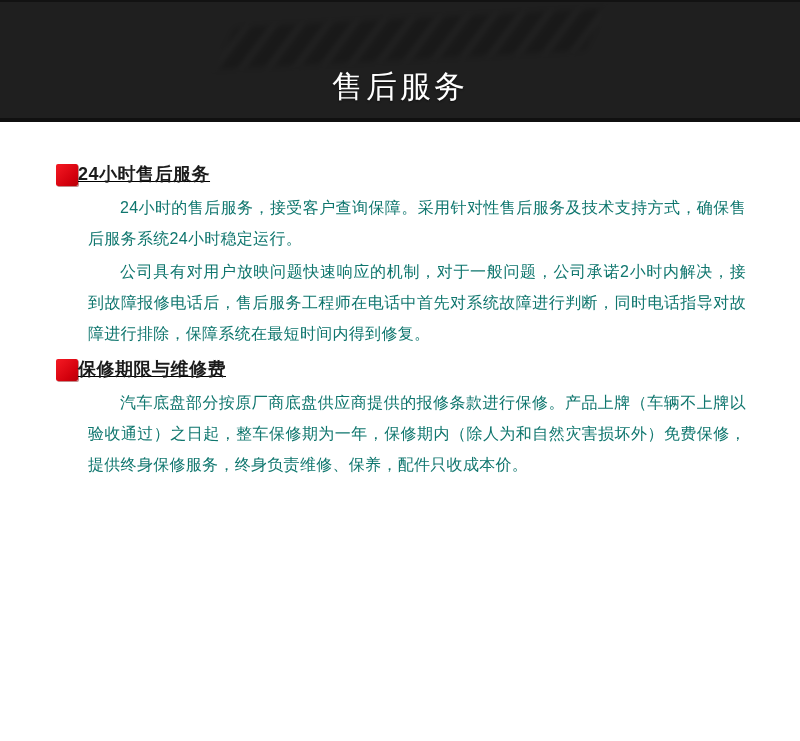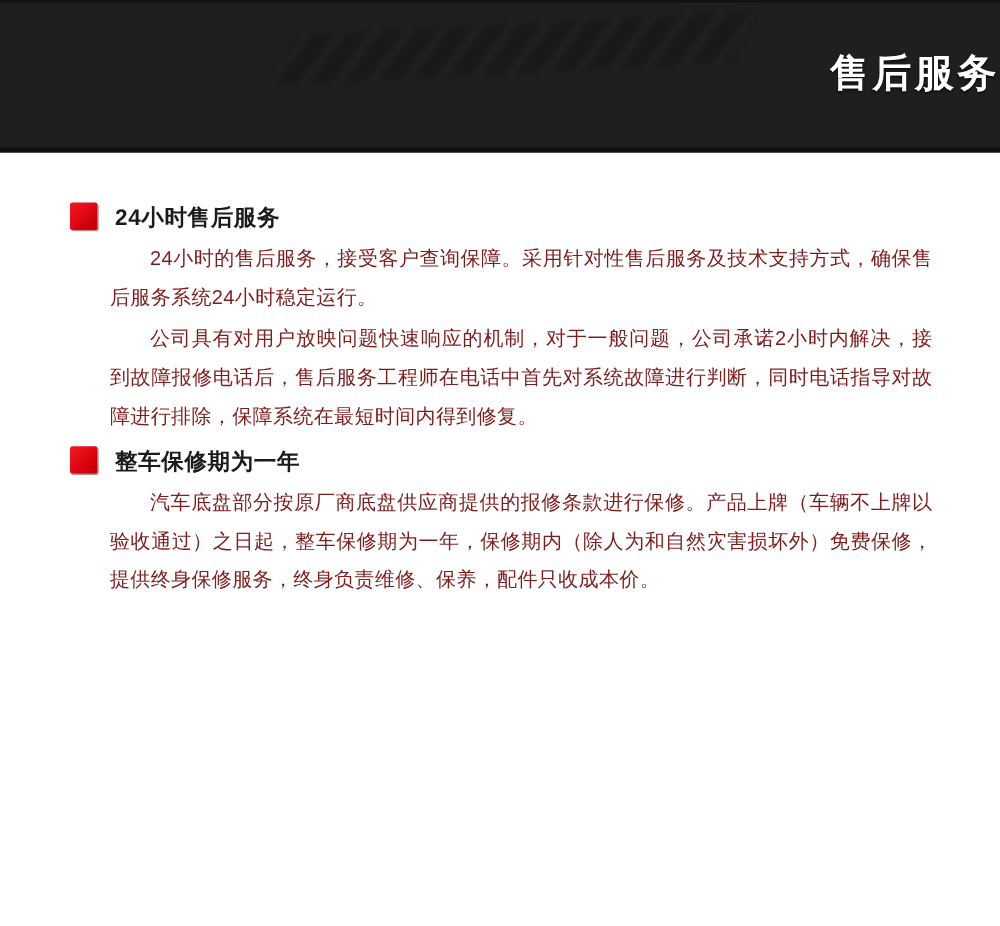--- a/index.html
+++ b/index.html
@@ -38,61 +38,61 @@
       rgba(0,0,0,0.55) 0 6px,
       rgba(60,60,60,0.25) 6px 14px,
       rgba(0,0,0,0.5) 14px 26px
     );
     opacity: 0.35;
     filter: blur(3px);
     pointer-events: none;
   }
   .title {
     position: absolute;
-    top: 36px;
+    top: 64px;
     left: 0;
     width: 100%;
-    text-align: right;
+    text-align: center;
     color: #ffffff;
     font-size: 31px;
-    font-weight: bold;
+    font-weight: normal;
     letter-spacing: 3px;
     text-shadow: 0 1px 2px rgba(0,0,0,0.6);
   }
 
   
   .content {
     padding: 32px 54px 0 56px;
   }
   .sec { margin-bottom: 2px; }
   .sec-head {
     display: flex;
-    align-items: flex-start;
-    gap: 14px;
+    align-items: flex-end;
     margin: 8px 0 6px 0;
+    text-decoration: underline;
   }
   .bullet {
     width: 22px;
     height: 22px;
     flex: 0 0 22px;
     border-radius: 2px;
     background: linear-gradient(135deg, #f01620 10%, #d2000c 70%, #b70009 100%);
     box-shadow: 1px 1px 0 rgba(120,0,0,0.45);
   }
   .sec-title {
     font-size: 18px;
     font-weight: bold;
     color: #1b1b1b;
     letter-spacing: 0.5px;
   }
   .para {
     margin-left: 32px;
     font-size: 16px;
     line-height: 31px;
-    color: #7f1d1d;
+    color: #0f766e;
     text-indent: 2em;
     text-align: justify;
     letter-spacing: 0.3px;
   }
 </style>
 </head>
 <body>
 
 <div class="page">
 
@@ -114,19 +114,19 @@
     <section class="sec">
     </section>
 
     <section class="sec">
       <p class="para">公司具有对用户放映问题快速响应的机制，对于一般问题，公司承诺2小时内解决，接到故障报修电话后，售后服务工程师在电话中首先对系统故障进行判断，同时电话指导对故障进行排除，保障系统在最短时间内得到修复。</p>
     </section>
 
     <section class="sec">
       <div class="sec-head">
         <span class="bullet"></span>
-        <h2 class="sec-title">整车保修期为一年</h2>
+        <h2 class="sec-title">保修期限与维修费</h2>
       </div>
       <p class="para">汽车底盘部分按原厂商底盘供应商提供的报修条款进行保修。产品上牌（车辆不上牌以验收通过）之日起，整车保修期为一年，保修期内（除人为和自然灾害损坏外）免费保修，提供终身保修服务，终身负责维修、保养，配件只收成本价。</p>
     </section>
 
   </main>
 </div>
 
 </body></html>

